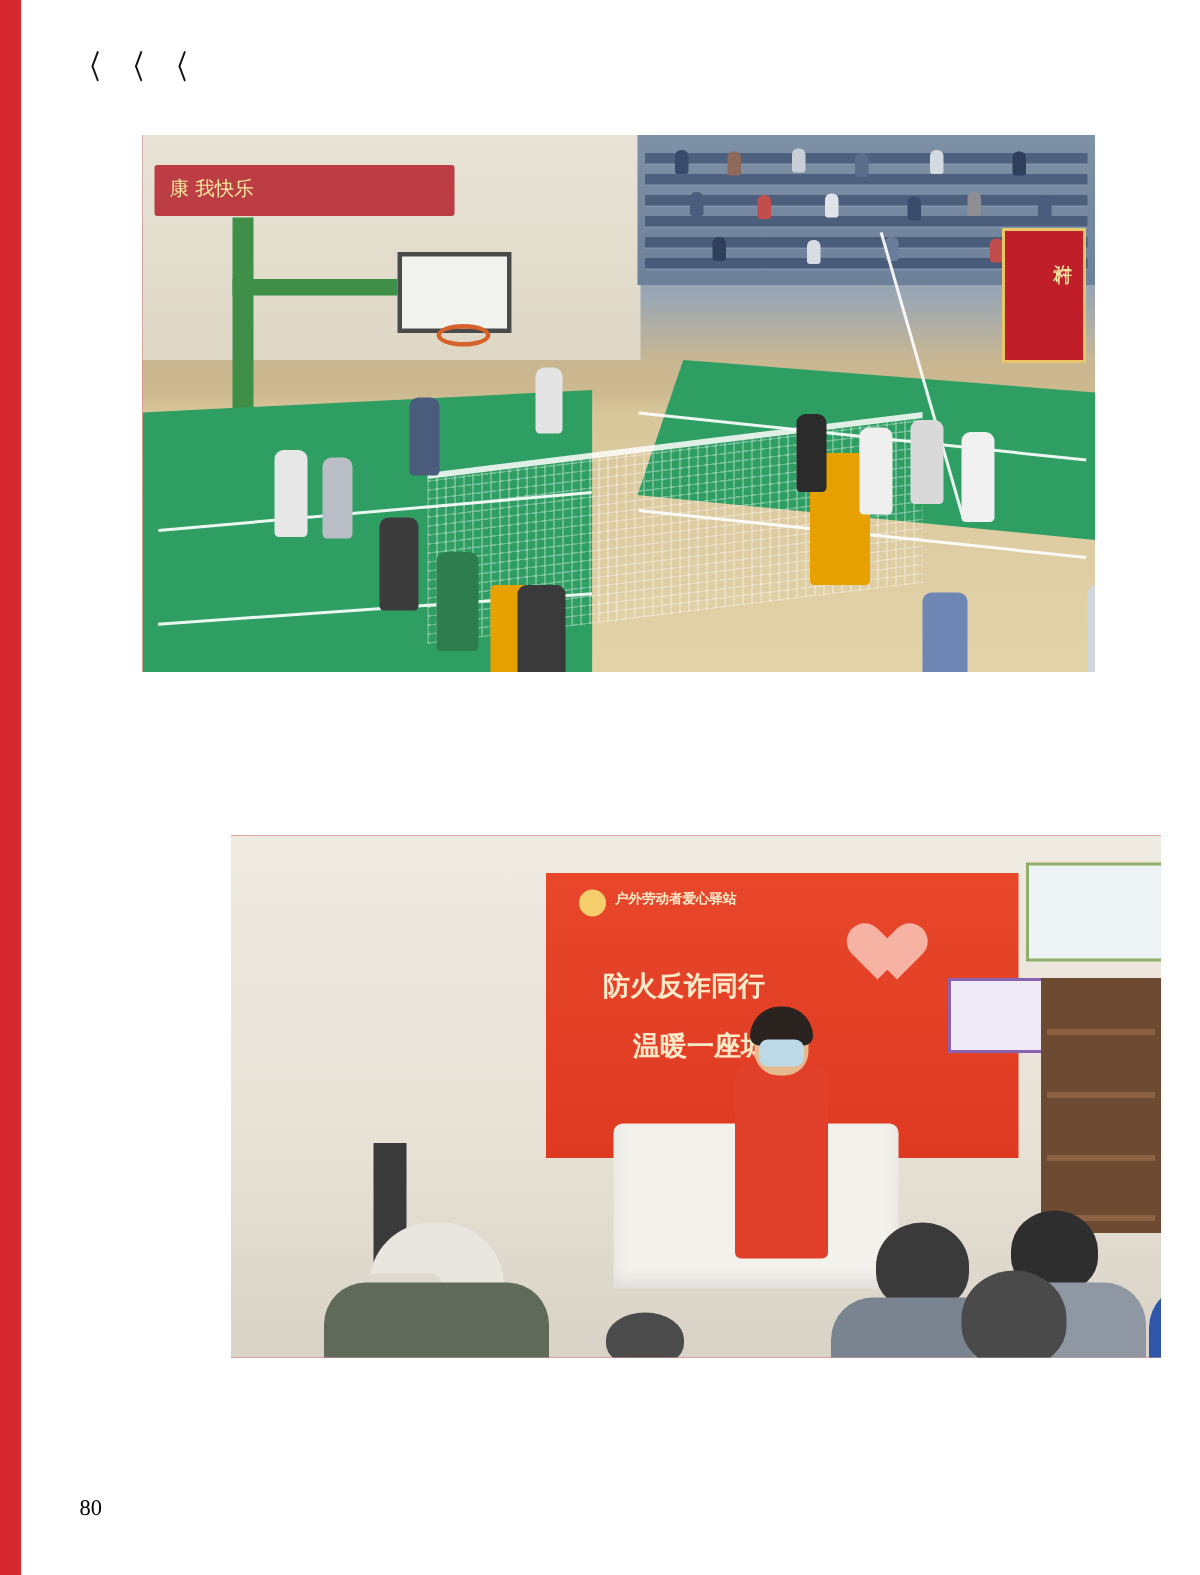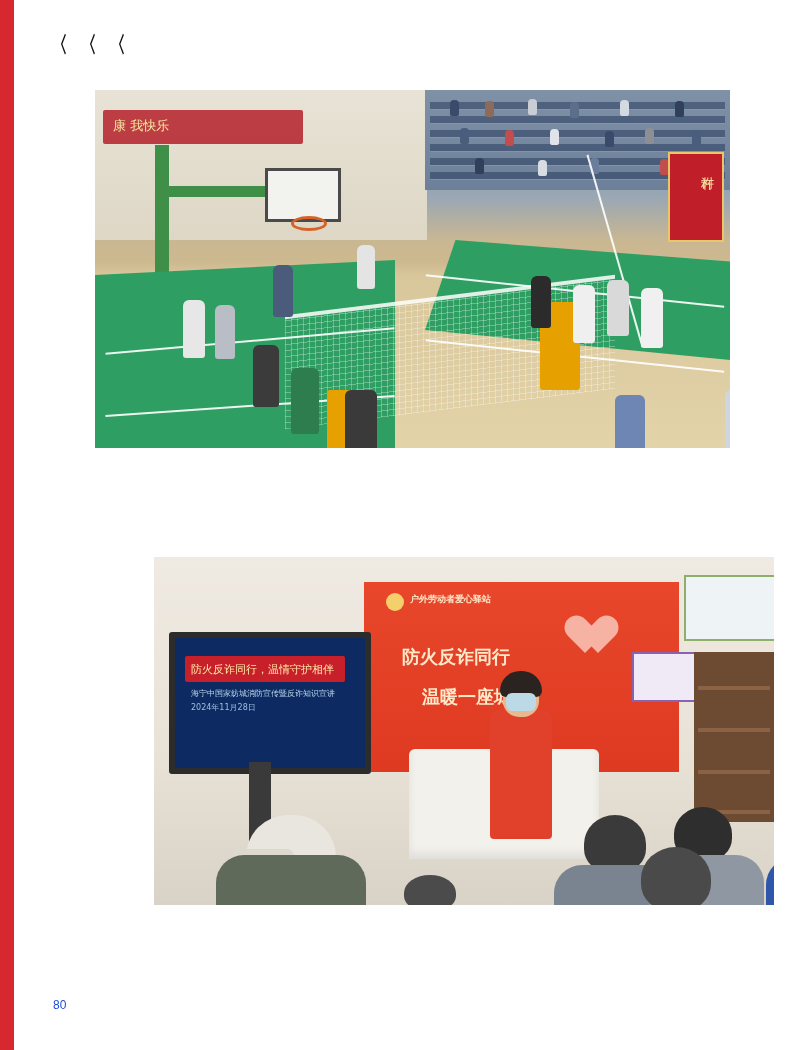--- a/index.html
+++ b/index.html
@@ -262,23 +262,23 @@
   }
   .cap-brim {
     position: absolute; left: 78px; top: 292px; width: 62px; height: 14px;
     background: #ded9cf; border-radius: 8px;
   }
 
   .page-number {
     position: absolute;
     left: 36px;
     top: 998px;
-    font-family: Liberation Sans, sans-serif;
-    font-size: 12px;
-    color: #1d4ed8;
+    font-family: Liberation Serif, serif;
+    font-size: 15px;
+    color: #000000;
   }
 </style>
 </head>
 <body>
 
 <div class="edge-bar"></div>
 <div class="edge-bar-inner"></div>
 
 <div class="page">
 
@@ -365,26 +365,20 @@
   <div class="figure" id="fig2">
     <div class="figure-img">
       <div class="hall">
         <div class="wall-red"></div>
         <div class="logo-circle"></div>
         <div class="wall-red-txt" style="left:256px; top:36px; font-size:9px;">户外劳动者爱心驿站</div>
         <div class="heart"></div>
         <div class="wall-red-txt" style="left:248px; top:88px;">防火反诈同行</div>
         <div class="wall-red-txt" style="left:268px; top:128px;">温暖一座城</div>
 
-        <div class="screen-tv">
-          <div class="tv-banner"></div>
-          <div class="tv-txt" style="left:16px; top:24px;">防火反诈同行，温情守护相伴</div>
-          <div class="tv-txt" style="left:16px; top:50px; font-size:8px; color:#bcd6ea;">海宁中国家纺城消防宣传暨反诈知识宣讲</div>
-          <div class="tv-txt" style="left:16px; top:64px; font-size:8px; color:#9cc0dd;">2024年11月28日</div>
-        </div>
         <div class="tv-stand"></div>
 
         <div class="board-green"></div>
         <div class="board-purple"></div>
         <div class="shelf">
           <div class="shelf-row" style="top:34px;"></div>
           <div class="shelf-row" style="top:76px;"></div>
           <div class="shelf-row" style="top:118px;"></div>
           <div class="shelf-row" style="top:158px;"></div>
         </div>

